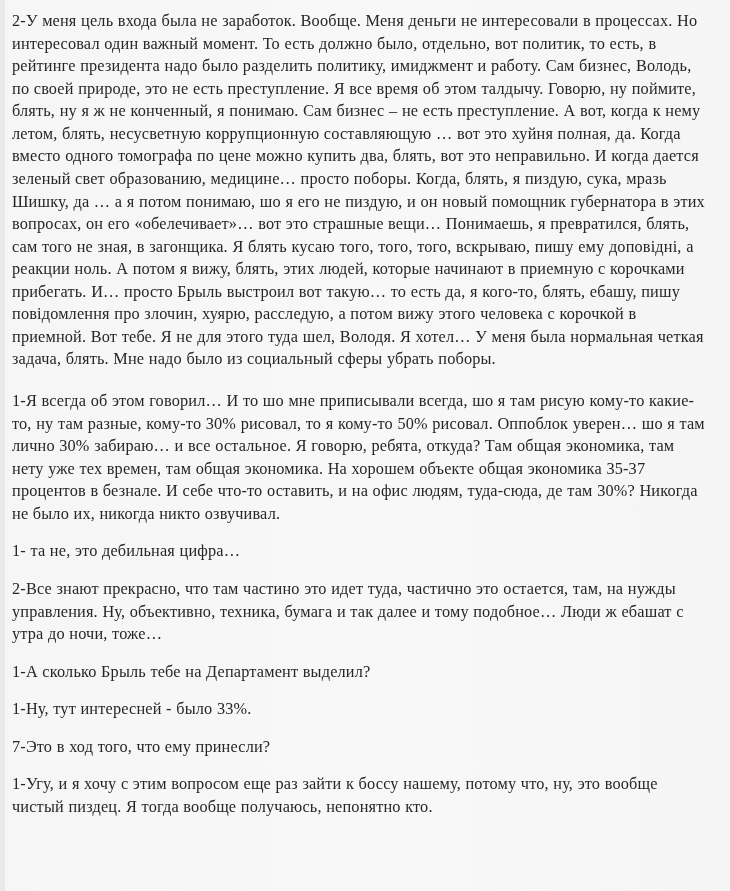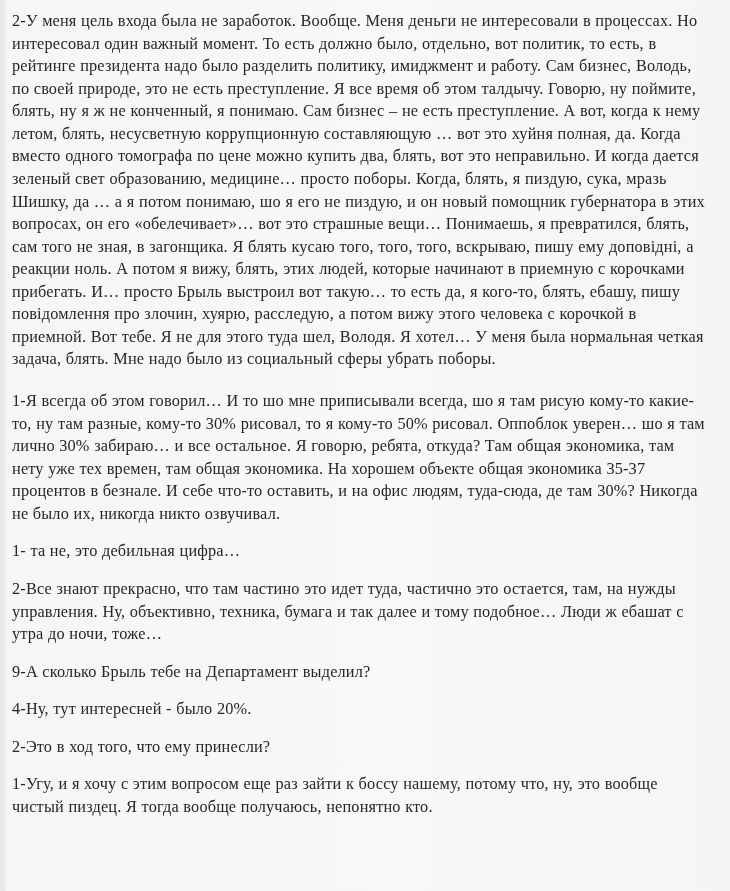--- a/index.html
+++ b/index.html
@@ -52,18 +52,18 @@
 </head>
 <body>
 
 <div id="page">
   <div class="left-edge"></div>
   <div class="transcript">
     <p class="para block-long">2-У меня цель входа была не заработок. Вообще. Меня деньги не интересовали в процессах. Но интересовал один важный момент. То есть должно было, отдельно, вот политик, то есть, в рейтинге президента надо было разделить политику, имиджмент и работу. Сам бизнес, Володь, по своей природе, это не есть преступление. Я все время об этом талдычу. Говорю, ну поймите, блять, ну я ж не конченный, я понимаю. Сам бизнес – не есть преступление. А вот, когда к нему летом, блять, несусветную коррупционную составляющую … вот это хуйня полная, да. Когда вместо одного томографа по цене  можно купить два, блять, вот это неправильно. И когда дается зеленый свет образованию, медицине… просто поборы. Когда, блять, я пиздую, сука, мразь Шишку, да … а я потом понимаю, шо я его не пиздую, и он новый помощник губернатора в этих вопросах,  он его «обелечивает»… вот это страшные вещи… Понимаешь, я превратился, блять, сам того не зная, в загонщика. Я блять кусаю того, того, того, вскрываю, пишу ему допoвiднi, а реакции ноль. А потом я вижу, блять, этих людей, которые начинают в приемную с корочками прибегать. И… просто Брыль выстроил вот такую… то есть да, я кого-то, блять, ебашу, пишу повiдомлення про злочин, хуярю, расследую, а потом вижу этого человека с корочкой в приемной. Вот тебе. Я не для этого туда шел, Володя. Я хотел… У меня была нормальная четкая задача, блять. Мне надо было из социальный сферы убрать поборы.</p>
     <p class="para">1-Я всегда об этом говорил… И то шо мне приписывали всегда, шо я там рисую кому-то какие-то, ну там разные, кому-то 30% рисовал, то я кому-то 50% рисовал. Оппоблок уверен… шо я там лично 30% забираю… и все остальное. Я говорю, ребята, откуда? Там общая экономика, там нету уже тех времен, там общая экономика. На хорошем объекте общая экономика 35-37 процентов в безнале. И себе что-то оставить, и на офис людям, туда-сюда, де там 30%? Никогда не было их, никогда никто озвучивал.</p>
     <p class="para">1- та не, это дебильная цифра…</p>
     <p class="para">2-Все знают прекрасно, что там частино это идет туда, частично это остается, там, на нужды управления. Ну, объективно, техника, бумага и так далее и тому подобное… Люди ж ебашат с утра до ночи, тоже…</p>
-    <p class="para">9-А сколько Брыль тебе на Департамент выделил?</p>
-    <p class="para">4-Ну, тут интересней - было 20%.</p>
-    <p class="para">2-Это в ход того, что ему принесли?</p>
+    <p class="para">1-А сколько Брыль тебе на Департамент выделил?</p>
+    <p class="para">1-Ну, тут интересней - было 33%.</p>
+    <p class="para">7-Это в ход того, что ему принесли?</p>
     <p class="para">1-Угу, и я хочу с этим вопросом еще раз зайти к боссу нашему, потому что, ну, это вообще чистый пиздец. Я тогда вообще получаюсь, непонятно кто.</p>
   </div>
 </div>
 
 </body></html>

